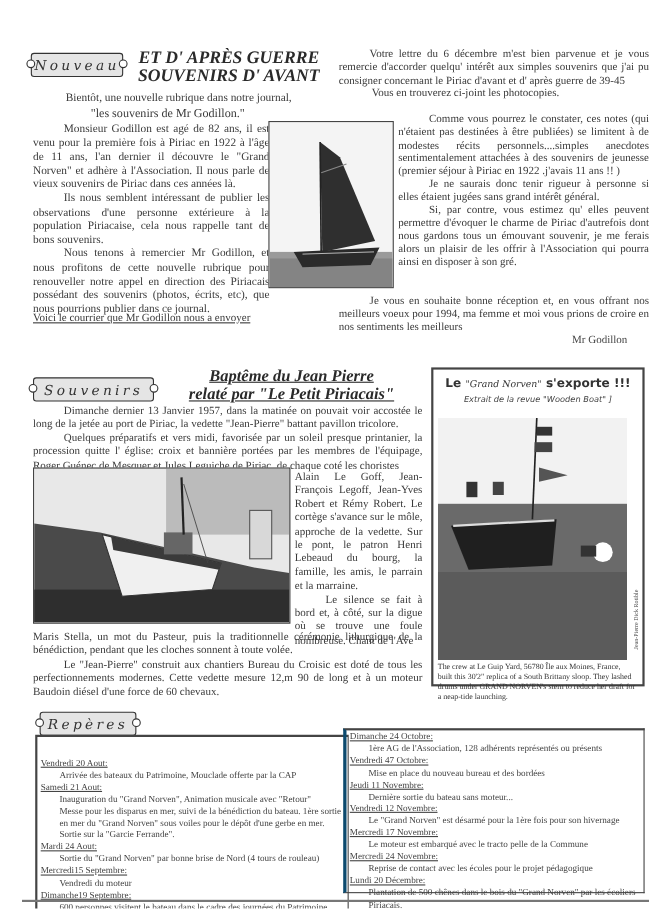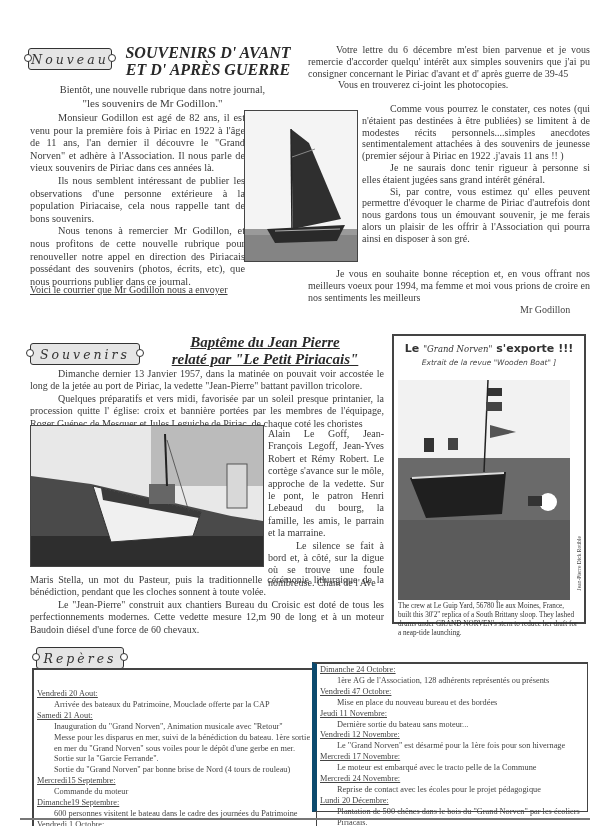--- a/index.html
+++ b/index.html
@@ -21,22 +21,22 @@
   .rep .d{font-size:8.3px;text-decoration:underline;color:#444;line-height:10.9px;padding-left:3px;}
   .rep .e{font-size:8.3px;color:#444;line-height:10.9px;padding-left:20px;}
 </style>
 </head>
 <body>
 
 <div class="tag" style="left:28px;top:48px;width:82px;">
   <span>Nouveau</span>
 </div>
 <div class="abs title" style="left:124px;top:44px;width:168px;font-size:16px;">
+  <div>ET D' APRÈS GUERRE</div>
   <div>SOUVENIRS D' AVANT</div>
-  <div>ET D' APRÈS GUERRE</div>
 </div>
 <div class="abs body" style="left:30px;top:84px;width:245px;text-align:center;">
   <p style="padding-left:20px;">Bientôt, une nouvelle rubrique dans notre journal,</p>
   <p class="it" style="font-size:11px;">"les souvenirs de Mr Godillon."</p>
 </div>
 <div class="abs body" style="left:30px;top:112px;width:215px;">
   <p class="ind">Monsieur Godillon est agé de 82 ans, il est venu pour la première fois à Piriac en 1922 à l'âge de 11 ans, l'an dernier il découvre le "Grand Norven" et adhère à l'Association. Il nous parle de vieux souvenirs de Piriac dans ces années là.</p>
   <p class="ind">Ils nous semblent intéressant de publier les observations d'une personne extérieure à la population Piriacaise, cela nous rappelle tant de bons souvenirs.</p>
   <p class="ind">Nous tenons à remercier Mr Godillon, et nous profitons de cette nouvelle rubrique pour renouveller notre appel en direction des Piriacais possédant des souvenirs (photos, écrits, etc), que nous pourrions publier dans ce journal.</p>
 </div>
@@ -135,30 +135,31 @@
   <span>Repères</span>
 </div>
 
 <div class="rep" style="left:32px;top:668px;width:282px;height:140px;padding-top:19px;">
   <div class="d">Vendredi 20 Aout:</div>
   <div class="e">Arrivée des bateaux du Patrimoine, Mouclade offerte par la CAP</div>
   <div class="d">Samedi 21 Aout:</div>
   <div class="e">Inauguration du "Grand Norven", Animation musicale avec "Retour"</div>
   <div class="e" style="white-space:normal;">Messe pour les disparus en mer, suivi de la bénédiction du bateau. 1ère sortie en mer du "Grand Norven" sous voiles pour le dépôt d'une gerbe en mer.</div>
   <div class="e">Sortie sur la "Garcie Ferrande".</div>
+  <div class="d">Mardi 24 Aout:</div>
   <div class="e">Sortie du "Grand Norven" par bonne brise de Nord (4 tours de rouleau)</div>
   <div class="d">Mercredi15 Septembre:</div>
-  <div class="e">Commande du moteur</div>
+  <div class="e">Vendredi du moteur</div>
   <div class="d">Dimanche19 Septembre:</div>
   <div class="e">600 personnes visitent le bateau dans le cadre des journées du Patrimoine</div>
   <div class="d">Vendredi 1 Octobre:</div>
 
 </div>
 
-<div class="rep" style="left:312px;top:662px;width:270px;height:146px;padding-top:1px;border-left:5px solid #0c4a6e;">
+<div class="rep" style="left:312px;top:662px;width:270px;height:146px;padding-top:1px;border-left:3px solid #0c4a6e;">
   <div class="d">Dimanche 24 Octobre:</div>
   <div class="e">1ère AG de l'Association, 128 adhérents représentés ou présents</div>
   <div class="d">Vendredi 47 Octobre:</div>
   <div class="e">Mise en place du nouveau bureau et des bordées</div>
   <div class="d">Jeudi 11 Novembre:</div>
   <div class="e">Dernière sortie du bateau sans moteur...</div>
   <div class="d">Vendredi 12 Novembre:</div>
   <div class="e">Le "Grand Norven" est désarmé pour la 1ère fois pour son hivernage</div>
   <div class="d">Mercredi 17 Novembre:</div>
   <div class="e">Le moteur est embarqué avec le tracto pelle de la Commune</div>

